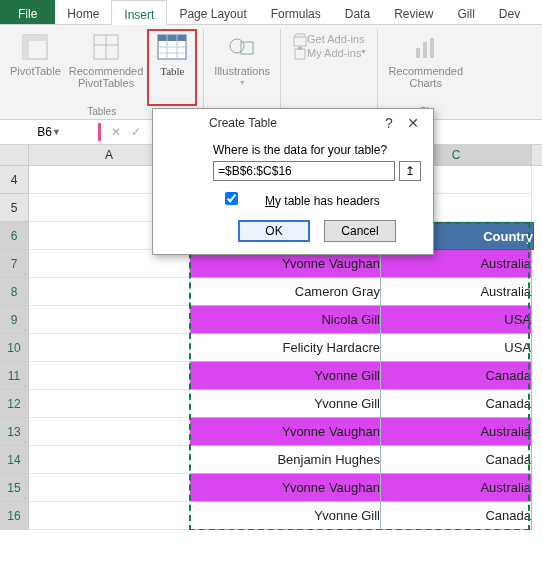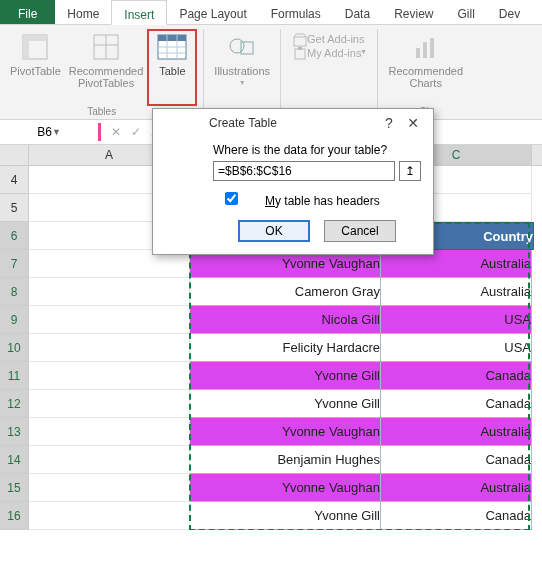--- a/index.html
+++ b/index.html
@@ -85,20 +85,21 @@
     height: 32px;
     margin-bottom: 2px;
     display: flex;
     align-items: center;
     justify-content: center;
   }
   .ribbon-btn.highlighted {
     border: 2px solid #d23f3f;
     padding: 0 2px;
     color: #444;
+    font-family: Liberation Serif, serif;
   }
   .addins-col {
     display: flex;
     flex-direction: column;
     justify-content: space-around;
     padding: 4px 6px;
     font-size: 11px;
     color: #aaa;
   }
   .addins-row {

